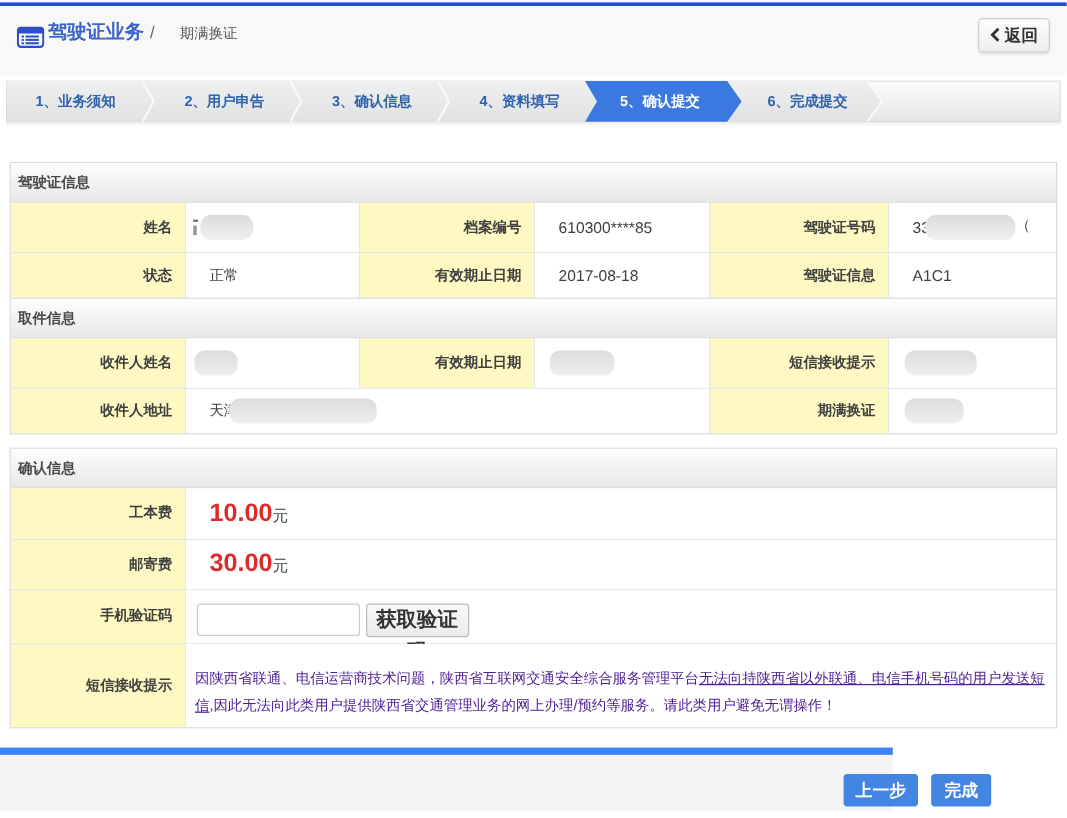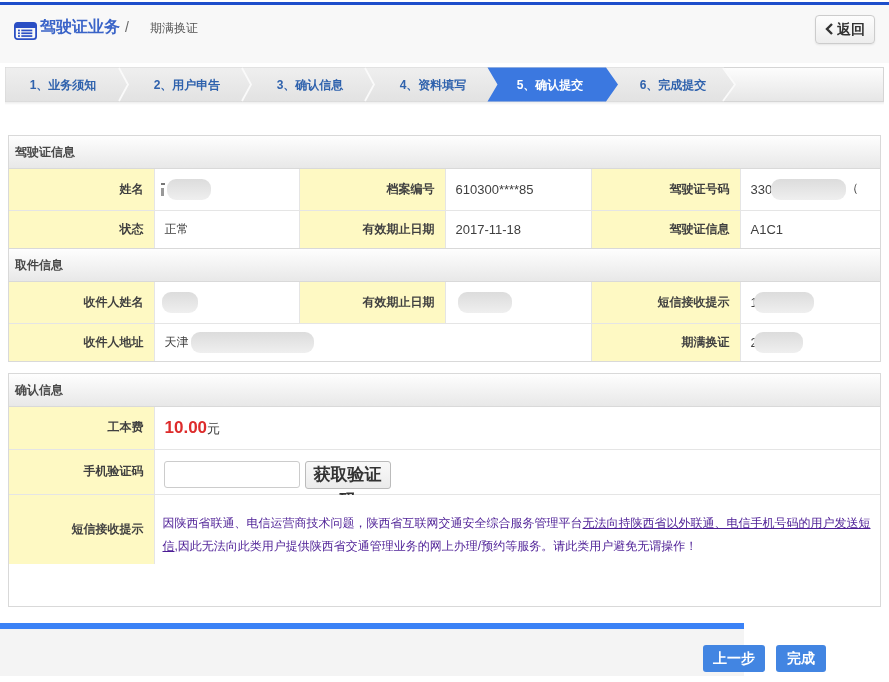--- a/index.html
+++ b/index.html
@@ -15,30 +15,30 @@
 .box{position:absolute;left:8px;width:873px;border:1px solid #d9d9d9;background:#fff;overflow:hidden}
 .sechead{height:33px;background:linear-gradient(#fefefe,#e8e8e8);border-bottom:1px solid #d9d9d9;line-height:32px;padding-left:6px;font-size:12px;font-weight:bold;color:#484848}
 table.t{border-collapse:collapse;table-layout:fixed;width:100%}
 table.t td{border:1px solid #e5e5e5;font-size:12px;color:#404040;vertical-align:middle}
 .num{font-size:13px}
 table.t tr td:first-child{border-left:none}
 table.t tr td:last-child{border-right:none}
 table.t tr:first-child td{border-top:none}
 table.t tr:last-child td{border-bottom:none}
 td.lb{background:#fef9c3;text-align:right;font-weight:bold;padding-right:10px}
-td.vl{background:#fff;text-align:left;padding-left:10px;position:relative}
+td.vl{background:#fff;text-align:left;padding-left:20px;position:relative}
 .blob{position:absolute;background:linear-gradient(#dcdcdc,#efefef);border-radius:9px;height:21px;top:50%;margin-top:-10px}
 #box1{top:135px;height:115px}
 #box1 tr:nth-child(1){height:41px}
 #box1 tr:nth-child(2){height:39px}
 #box2{top:248px;height:114px}
 #box2 tr:nth-child(1){height:41px}
 #box2 tr:nth-child(2){height:38px}
 #box3{top:373px;height:234px}
-.fee{color:#dd2b2b;font-weight:bold;font-size:17px}
+.fee{color:#dd2b2b;font-weight:bold;font-size:21px}
 .yuan{color:#404040;font-size:13px;font-weight:normal}
 #vinput{position:absolute;left:9px;top:11px;width:136px;height:27px;border:1px solid #ccc;border-radius:3px;background:#fff}
 #vbtn{position:absolute;left:150px;top:11px;width:86px;height:28px;background:linear-gradient(#f9f9f9,#ebebeb);border:1px solid #bbb;border-radius:3px;text-align:center;line-height:26px;font-size:17px;font-weight:bold;color:#333}
 table.t td.notice{font-size:12px;color:#4c1d95;line-height:23px;padding:17px 2px 0 8px;vertical-align:top}
 #footer{position:absolute;left:0;top:623px;width:744px;height:53px;background:#f4f4f4;border-top:6px solid #3b82f6}
 .bbtn{position:absolute;top:16px;height:27px;background:#4285e2;border-radius:3px;color:#fff;font-size:14px;font-weight:bold;text-align:center;line-height:27px}
 #btnprev{left:703px;width:62px}
 #btndone{left:776px;width:50px}
 </style>
 </head>
@@ -107,21 +107,21 @@
           </td>
       <td class="lb">档案编号</td>
       <td class="vl"><span class="num">610300****85</span></td>
       <td class="lb">驾驶证号码</td>
       <td class="vl"><span class="num">330</span><div class="blob" style="left:30px;width:75px"></div><span style="position:absolute;left:106px;top:50%;margin-top:-9px">（</span></td>
     </tr>
     <tr>
       <td class="lb">状态</td>
       <td class="vl">正常</td>
       <td class="lb">有效期止日期</td>
-      <td class="vl"><span class="num">2017-11-18</span></td>
+      <td class="vl"><span class="num">2017-08-18</span></td>
       <td class="lb">驾驶证信息</td>
       <td class="vl"><span class="num">A1C1</span></td>
     </tr>
   </tbody>
     </table>
 </div>
 <div class="box" id="box2">
   <div class="sechead">取件信息</div>
   <table class="t">
     <colgroup>
@@ -159,20 +159,24 @@
   <table class="t">
     <colgroup>
         <col style="width:145px">
         <col>
       </colgroup>
     <tbody>
         <tr style="height:42px">
       <td class="lb">工本费</td>
       <td class="vl"><span class="fee">10.00</span><span class="yuan">元</span></td>
     </tr>
+    <tr style="height:42px">
+      <td class="lb">邮寄费</td>
+      <td class="vl"><span class="fee">30.00</span><span class="yuan">元</span></td>
+    </tr>
     <tr style="height:45px">
       <td class="lb">手机验证码</td>
       <td class="vl">
             <div id="vinput"></div>
             <div id="vbtn">获取验证码</div>
           </td>
     </tr>
     <tr style="height:70px">
       <td class="lb">短信接收提示</td>
       <td class="vl notice">因陕西省联通、电信运营商技术问题，陕西省互联网交通安全综合服务管理平台<u>无法向持陕西省以外联通、电信手机号码的用户发送短信</u>,因此无法向此类用户提供陕西省交通管理业务的网上办理/预约等服务。请此类用户避免无谓操作！</td>

